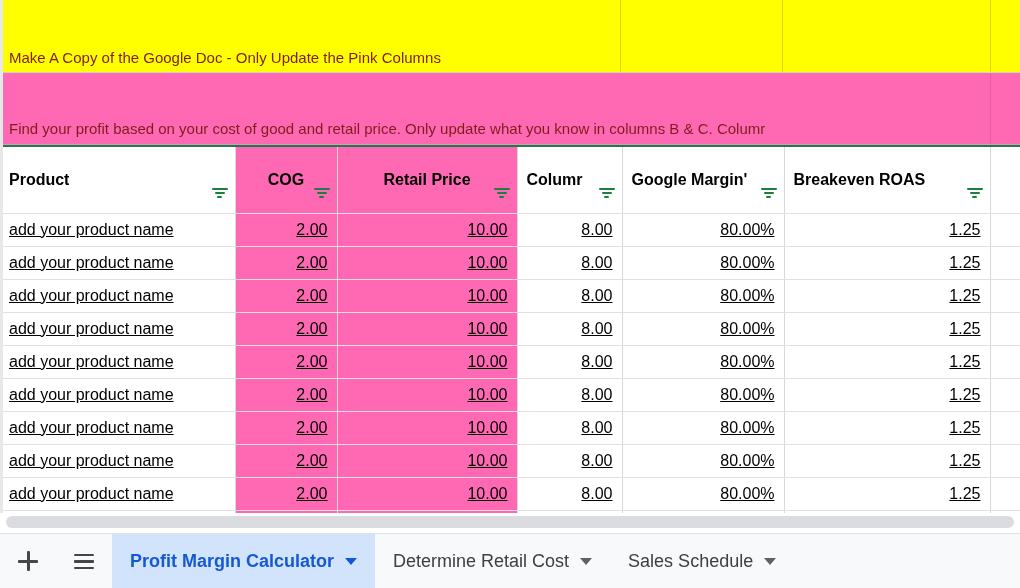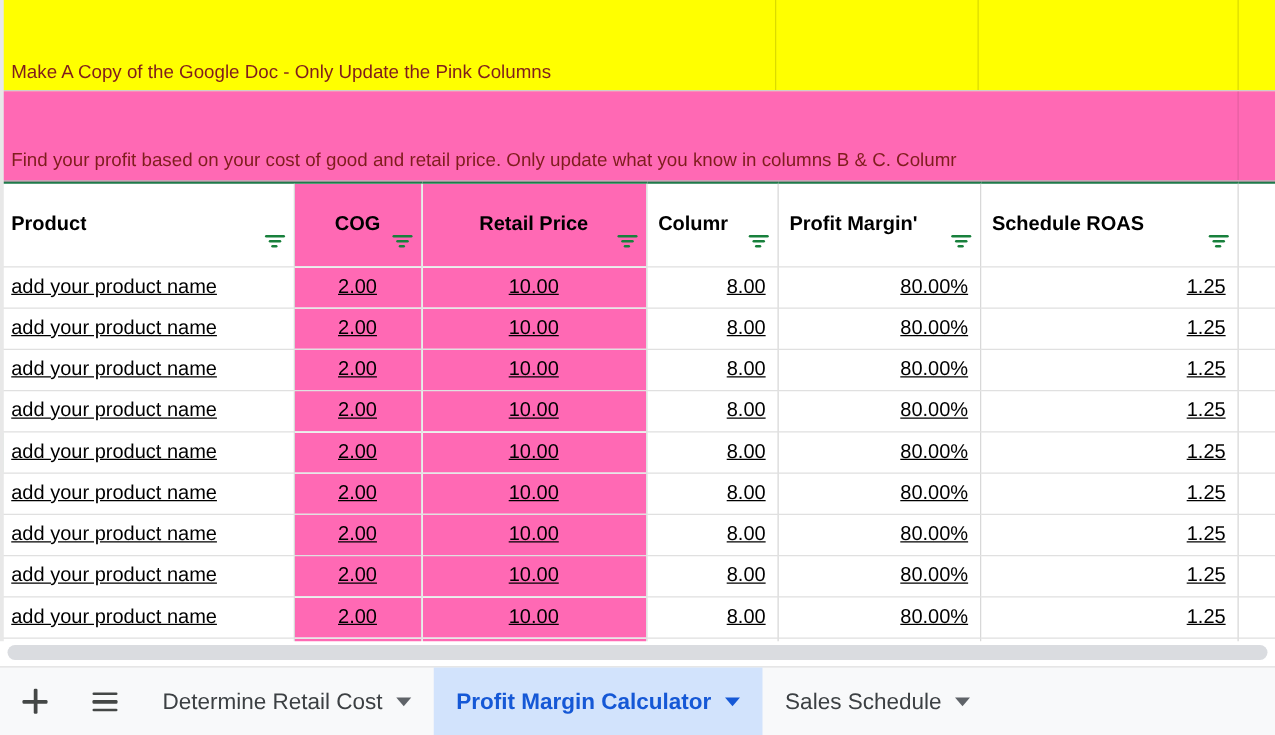--- a/index.html
+++ b/index.html
@@ -145,21 +145,21 @@
   }
   .filter-icon i:nth-child(1) { width: 16px; }
   .filter-icon i:nth-child(2) { width: 10px; }
   .filter-icon i:nth-child(3) { width: 5px; }
 
   
   tbody tr { height: 32px; }
   tbody td { height: 32px; line-height: 32px; }
   td.num   { text-align: right; }
   td.txt   { text-align: left; }
-  td.pinkcell { background: #ff69b4; text-align: center; }
+  td.pinkcell { background: #ff69b4; }
   td.blankcell { background: #ffffff; border-right: none; }
   th.blankhead {
     background: #ffffff;
     border-top: 2px solid #1e7a4a;
     border-right: none;
   }
 
   
   tbody tr.tint td.txt { box-shadow: inset 3px 0 0 #dff0e2; }
 
@@ -316,30 +316,30 @@
           <th>
             <span class="hlabel">Columr</span>
             <span class="filter-icon">
               <i></i>
                 <i></i>
                 <i></i>
             </span>
           </th>
 
           <th>
-            <span class="hlabel">Profit Margin'</span>
+            <span class="hlabel">Google Margin'</span>
             <span class="filter-icon">
               <i></i>
                 <i></i>
                 <i></i>
             </span>
           </th>
 
           <th>
-            <span class="hlabel">Schedule ROAS</span>
+            <span class="hlabel">Breakeven ROAS</span>
             <span class="filter-icon">
               <i></i>
                 <i></i>
                 <i></i>
             </span>
           </th>
 
           <th class="blankhead"></th>
         </tr>
       </thead>
@@ -451,26 +451,26 @@
 
     <div class="tb-icon">
       <span class="burger-glyph">
         <i></i>
           <i></i>
           <i></i>
       </span>
     </div>
 
     <div id="tabs-host" style="display:flex;align-items:stretch">
+        <div class="tab active">
+          <span>Profit Margin Calculator</span>
+          <span class="caret"></span>
+        </div>
         <div class="tab">
           <span>Determine Retail Cost</span>
-          <span class="caret"></span>
-        </div>
-        <div class="tab active">
-          <span>Profit Margin Calculator</span>
           <span class="caret"></span>
         </div>
         <div class="tab">
           <span>Sales Schedule</span>
           <span class="caret"></span>
         </div>
       </div>
   </div>
 
 </div>

